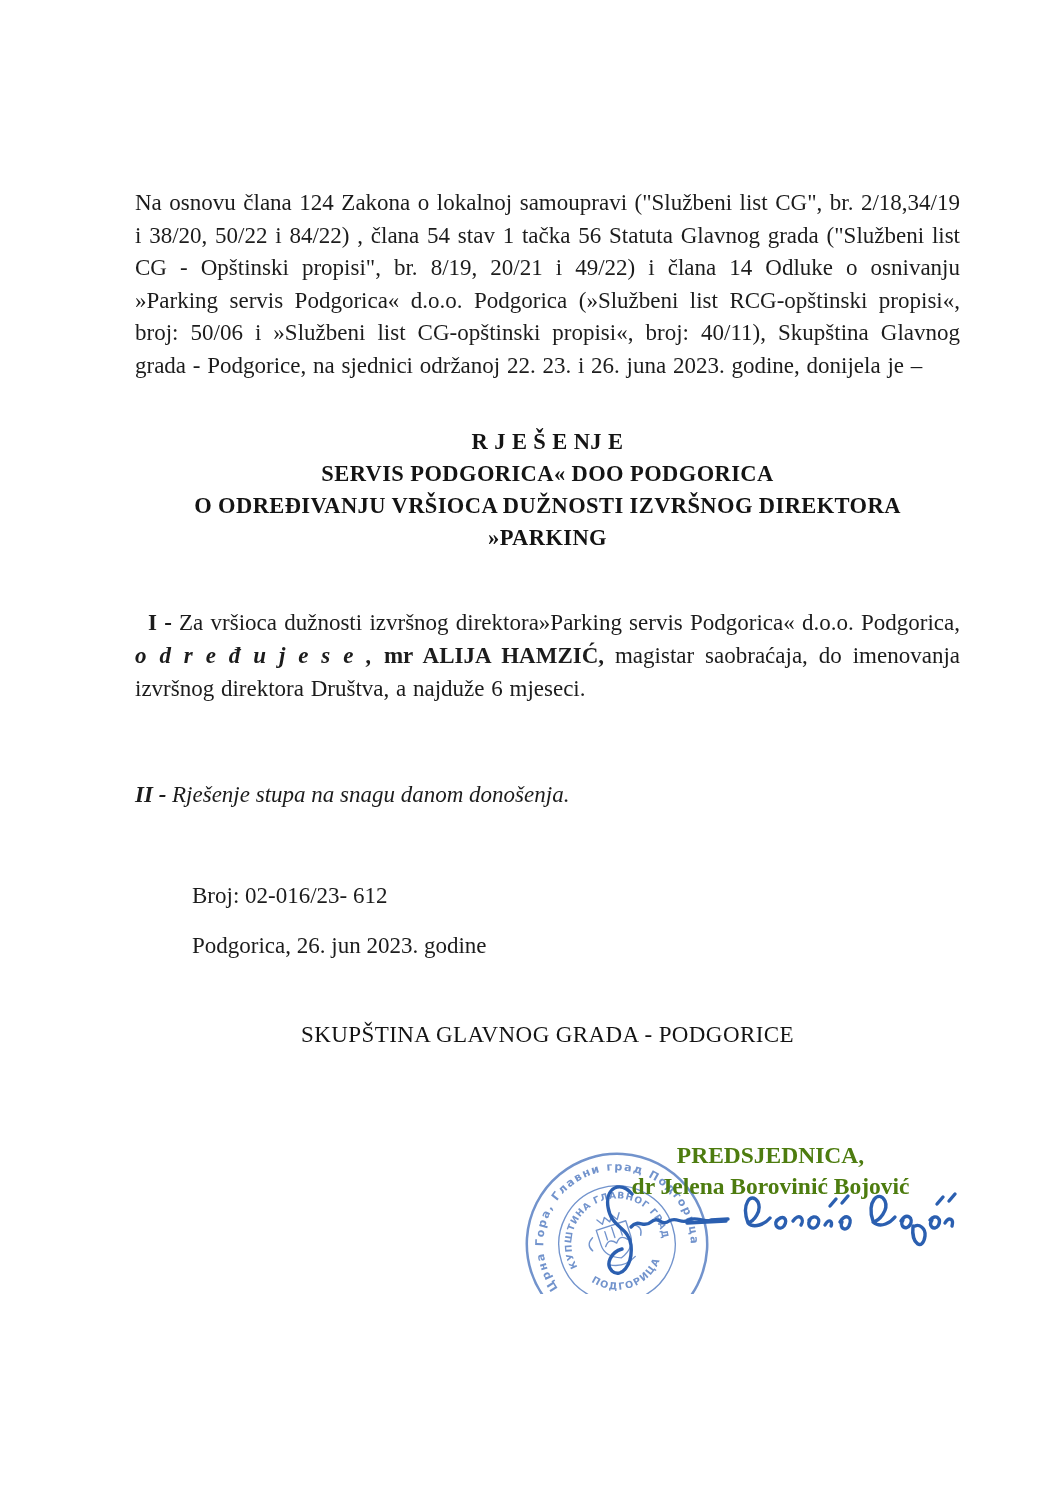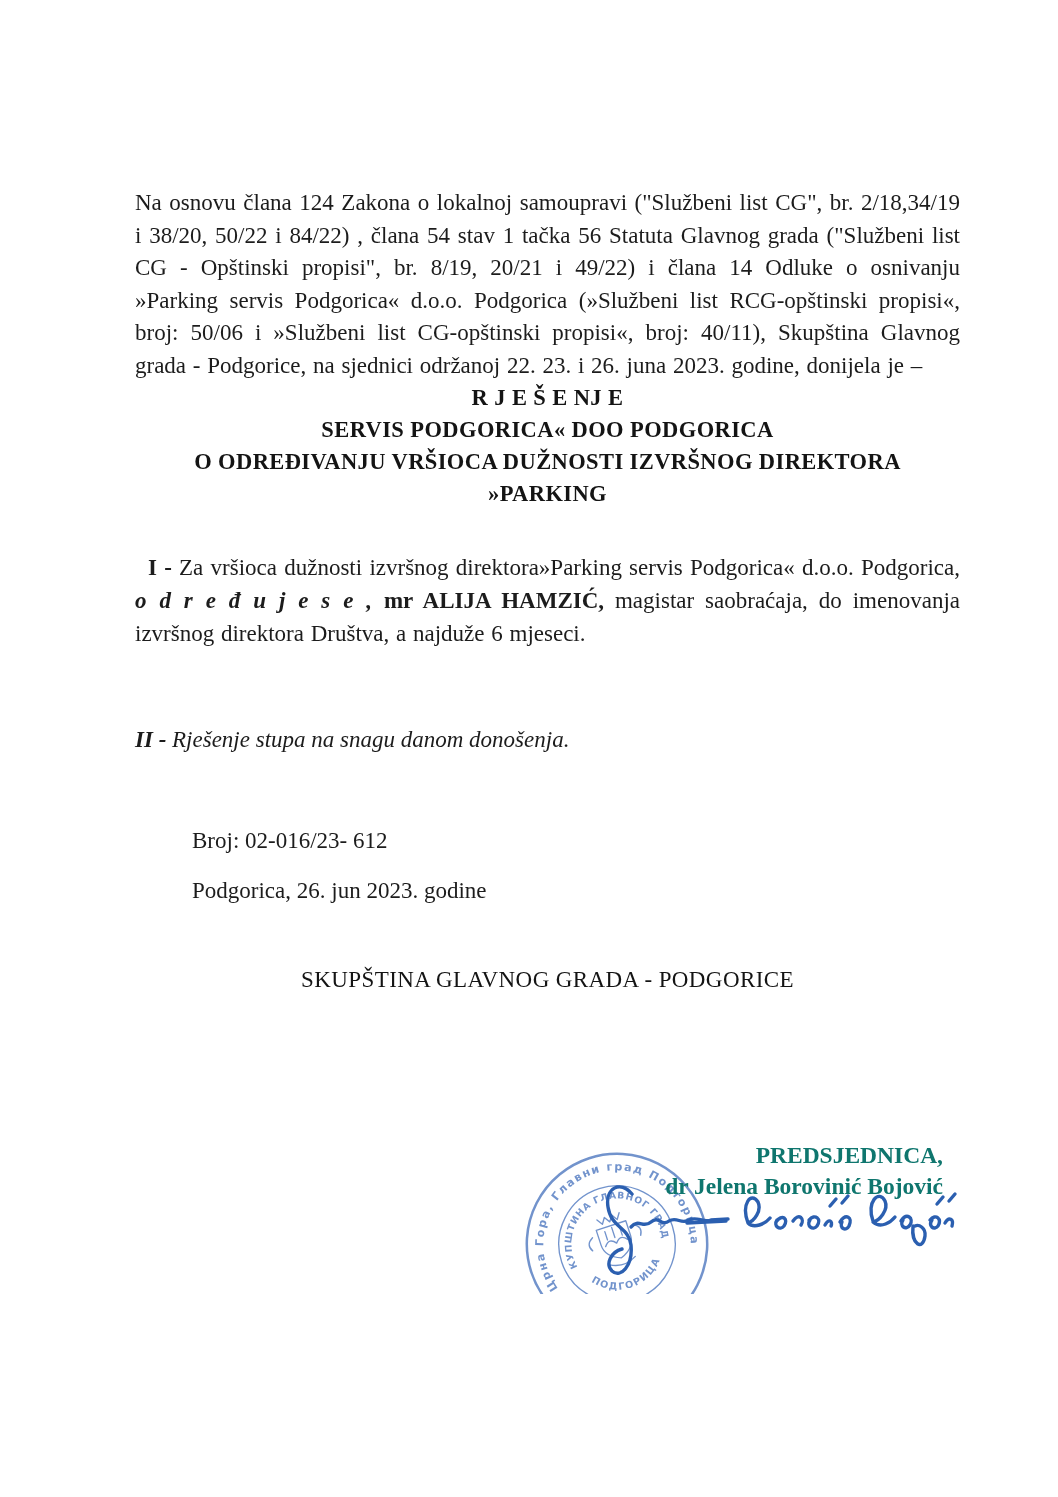--- a/index.html
+++ b/index.html
@@ -18,27 +18,28 @@
     width:825px;
   }
   .intro {
     margin-top:187px;
     font-size:23px;
     line-height:32.5px;
     text-align:justify;
     word-spacing:1px;
   }
   .title-block {
+    margin-top:44px;
     text-align:center;
     font-weight:bold;
     color:#141414;
   }
   .title-line { font-size:22.5px; line-height:32px; letter-spacing:0.4px; }
   .item1 {
-    margin-top:41px;
+    margin-top:52px;
     font-size:23px;
     line-height:33px;
     text-align:justify;
     text-indent:13px;
     word-spacing:1px;
   }
   .emph { letter-spacing:1px; }
   .item2 {
     margin-top:73px;
     font-size:23px;
@@ -52,25 +53,25 @@
     text-align:center;
     font-weight:normal;
     font-size:23px;
     letter-spacing:0.4px;
     color:#141414;
   }
   .signer-block {
     position:absolute;
     left:598px; top:1140px;
     width:345px;
-    text-align:right;
+    text-align:center;
     font-weight:bold;
     font-size:23.5px;
     line-height:31px;
-    color:#0f766e;
+    color:#4d7c0f;
     z-index:3;
   }
   .stamp {
     position:absolute;
     left:520px; top:1147px;
     width:194px; height:194px;
     z-index:1;
     opacity:0.88;
   }
   .stamp text {

